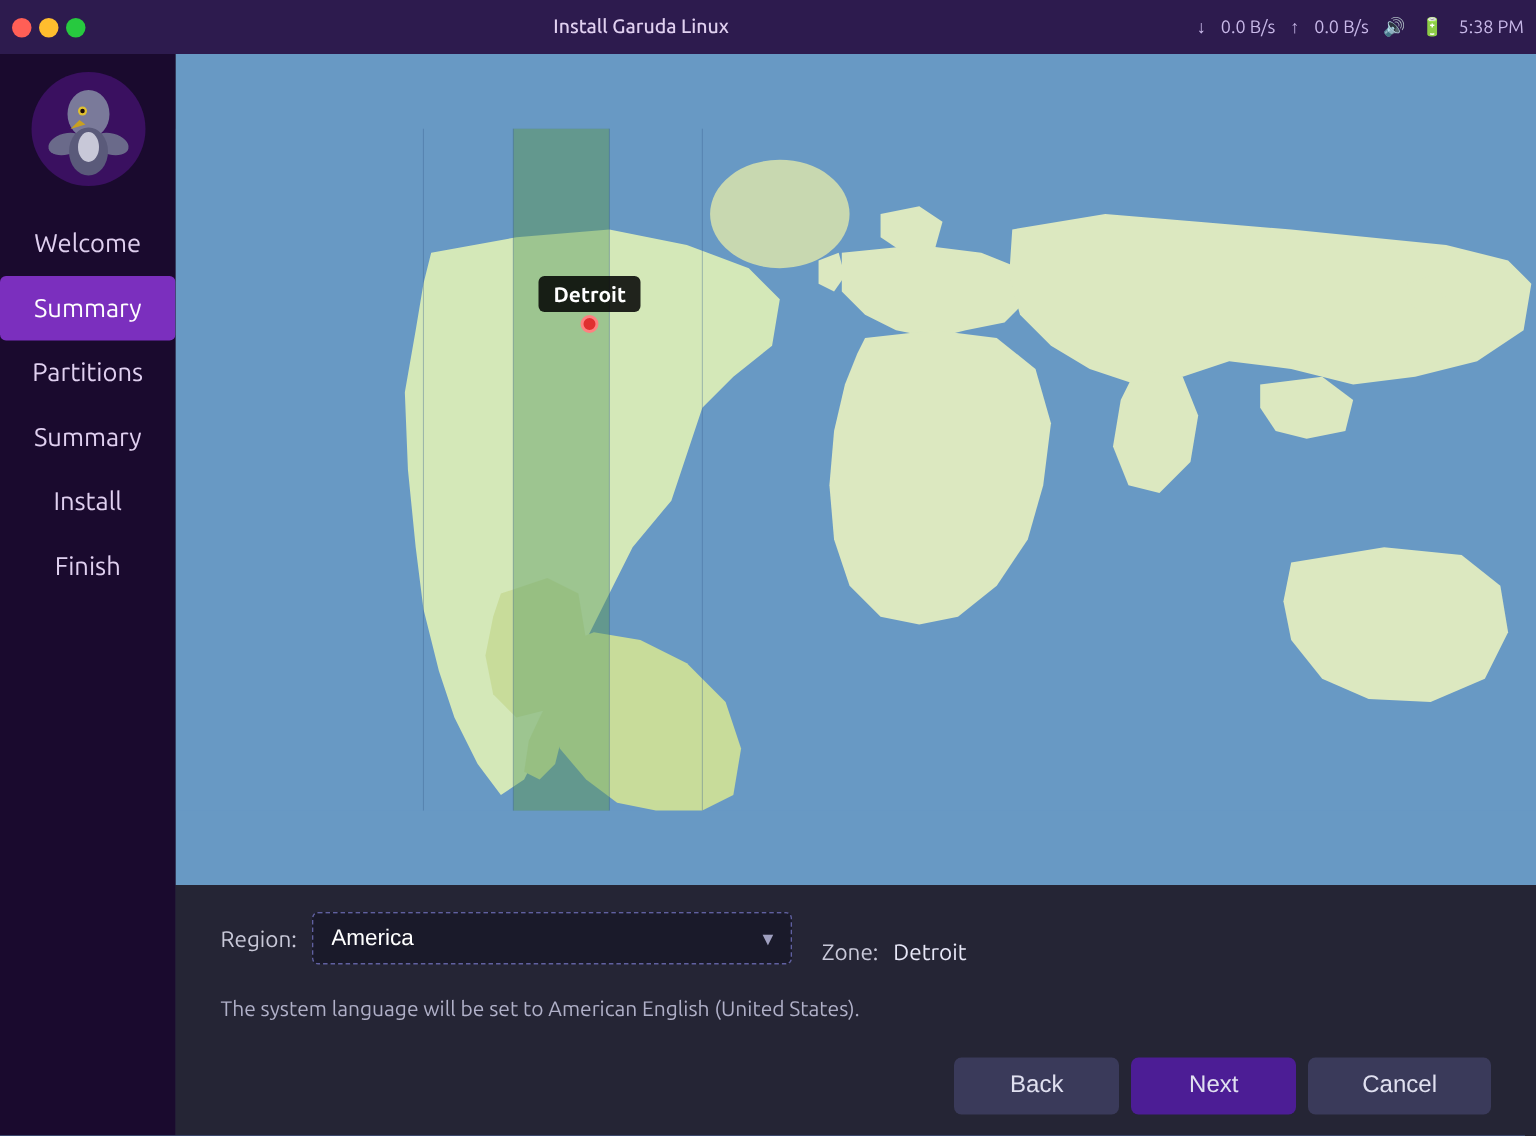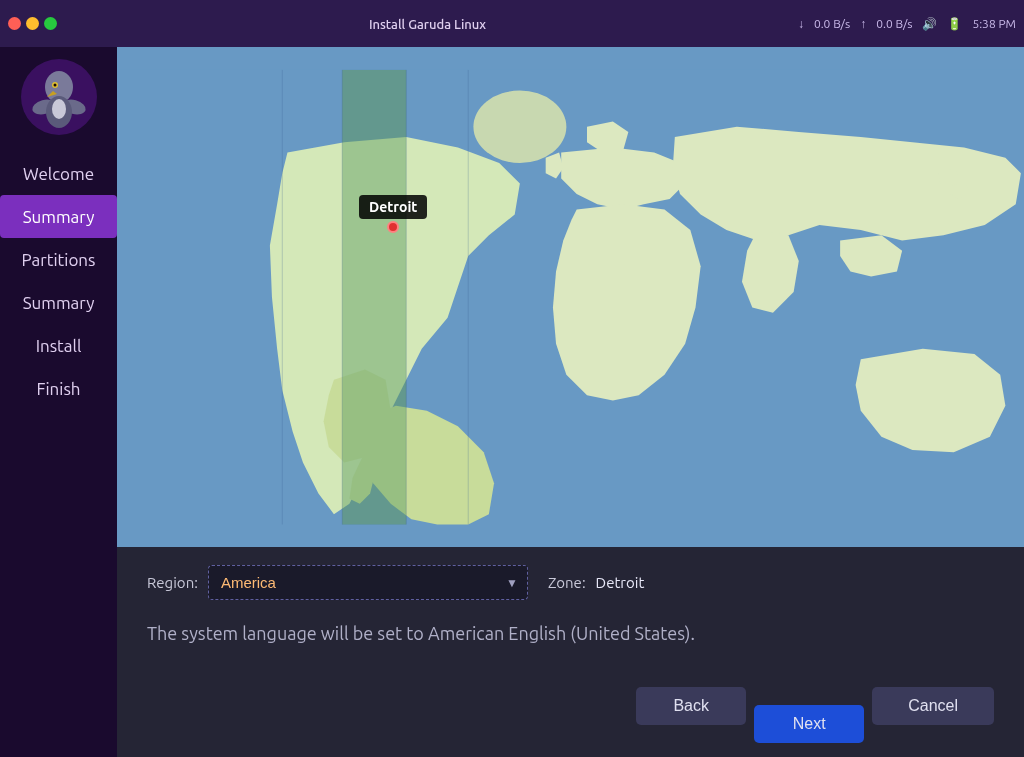--- a/index.html
+++ b/index.html
@@ -8,21 +8,21 @@
       height: 757px;
       font-family: 'Segoe UI', Ubuntu, sans-serif;
       background: #1a0a2e;
       overflow: hidden;
       display: flex;
       flex-direction: column;
     }
 
     
     .titlebar {
-      height: 47px;
+      height: 36px;
       background: #2d1b4e;
       display: flex;
       align-items: center;
       padding: 0 8px;
       gap: 6px;
       flex-shrink: 0;
     }
     .titlebar-buttons {
       display: flex;
       gap: 5px;
@@ -136,36 +136,36 @@
 
     
     .bottom-section {
       background: #252535;
       padding: 18px 30px 10px 30px;
       flex-shrink: 0;
     }
 
     .region-zone-row {
       display: flex;
-      align-items: center;
+      align-items: flex-end;
       gap: 20px;
       margin-bottom: 18px;
     }
     .field-group {
       display: flex;
       align-items: center;
       gap: 10px;
     }
     .field-label {
       color: #c8c8d8;
       font-size: 15px;
     }
     .region-select {
       background: #1a1a2a;
-      color: #fdba74;
+      color: #ffffff;
       border: 1px dashed #6060a0;
       border-radius: 4px;
       padding: 8px 36px 8px 12px;
       font-size: 15px;
       min-width: 320px;
       appearance: none;
       -webkit-appearance: none;
       cursor: pointer;
       outline: none;
     }
@@ -181,21 +181,21 @@
       pointer-events: none;
       font-size: 12px;
     }
     .zone-value {
       color: #e8e8f8;
       font-size: 15px;
     }
 
     .info-text {
       color: #b0b0c8;
-      font-size: 18px;
+      font-size: 14px;
       line-height: 1.7;
       margin-bottom: 12px;
     }
 
     .button-row {
       display: flex;
       justify-content: flex-end;
       gap: 8px;
       padding: 8px 0 4px 0;
       align-items: center;
@@ -204,22 +204,21 @@
       background: #3a3a5a;
       color: #e0e0f0;
       border: none;
       border-radius: 5px;
       padding: 10px 36px;
       font-size: 16px;
       cursor: pointer;
       min-width: 110px;
     }
     .nav-button.primary {
-      background: #1d4ed8;
-      margin-top: 36px;
+      background: #4c1d95;
     }
   </style>
 </head>
 <body>
 
 <div class="titlebar">
   <div class="titlebar-buttons">
     <button class="tb-btn tb-close"></button>
     <button class="tb-btn tb-min"></button>
     <button class="tb-btn tb-max"></button>

